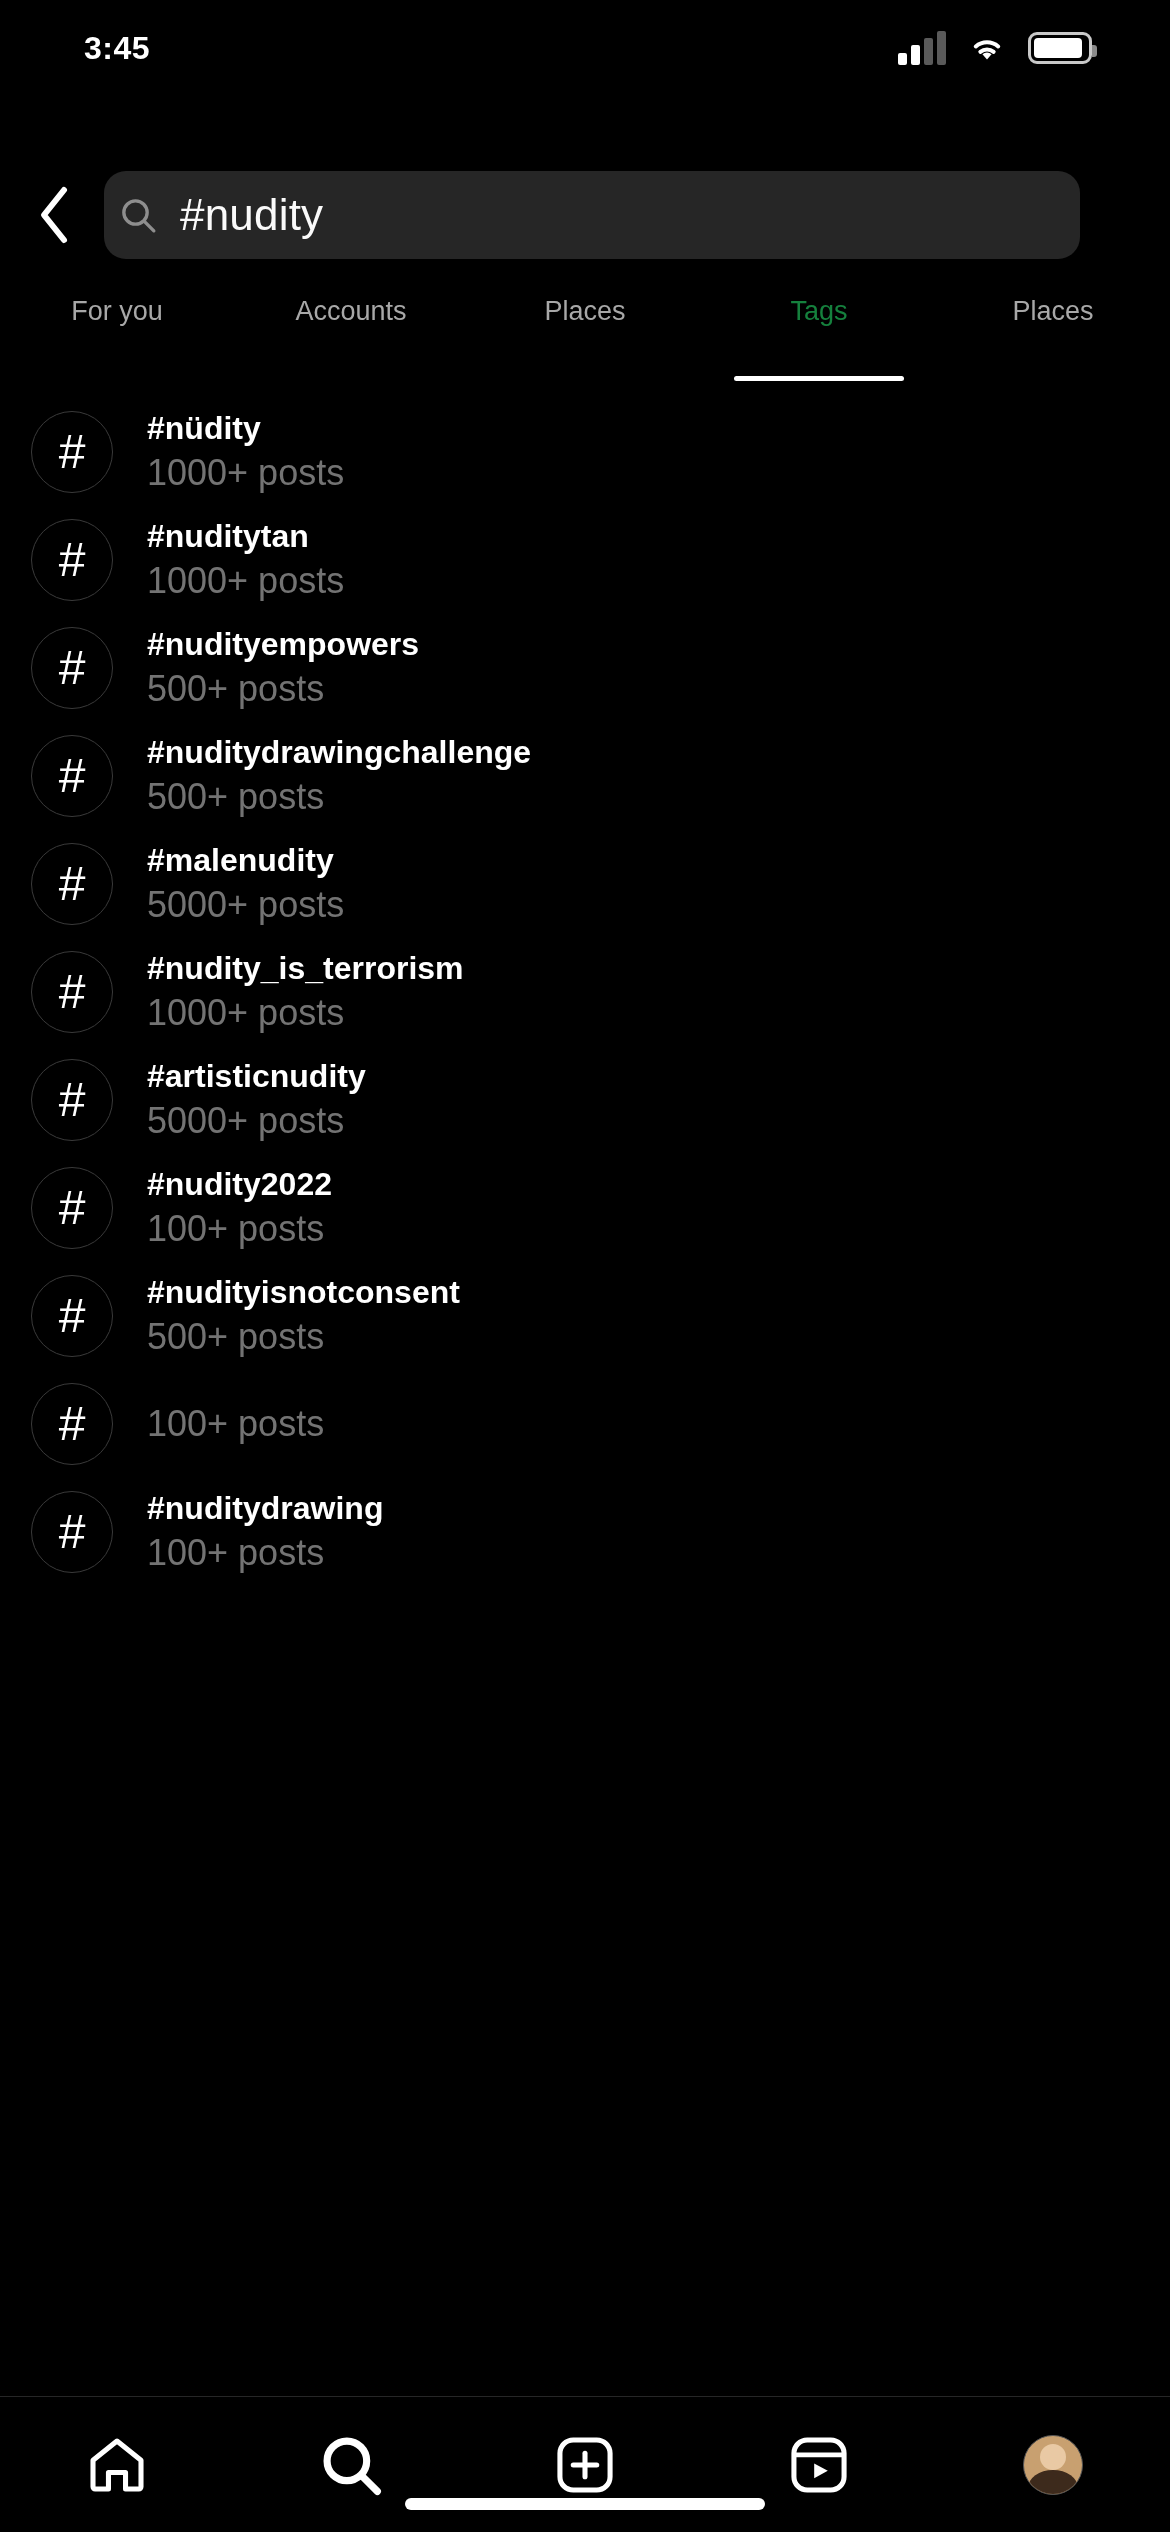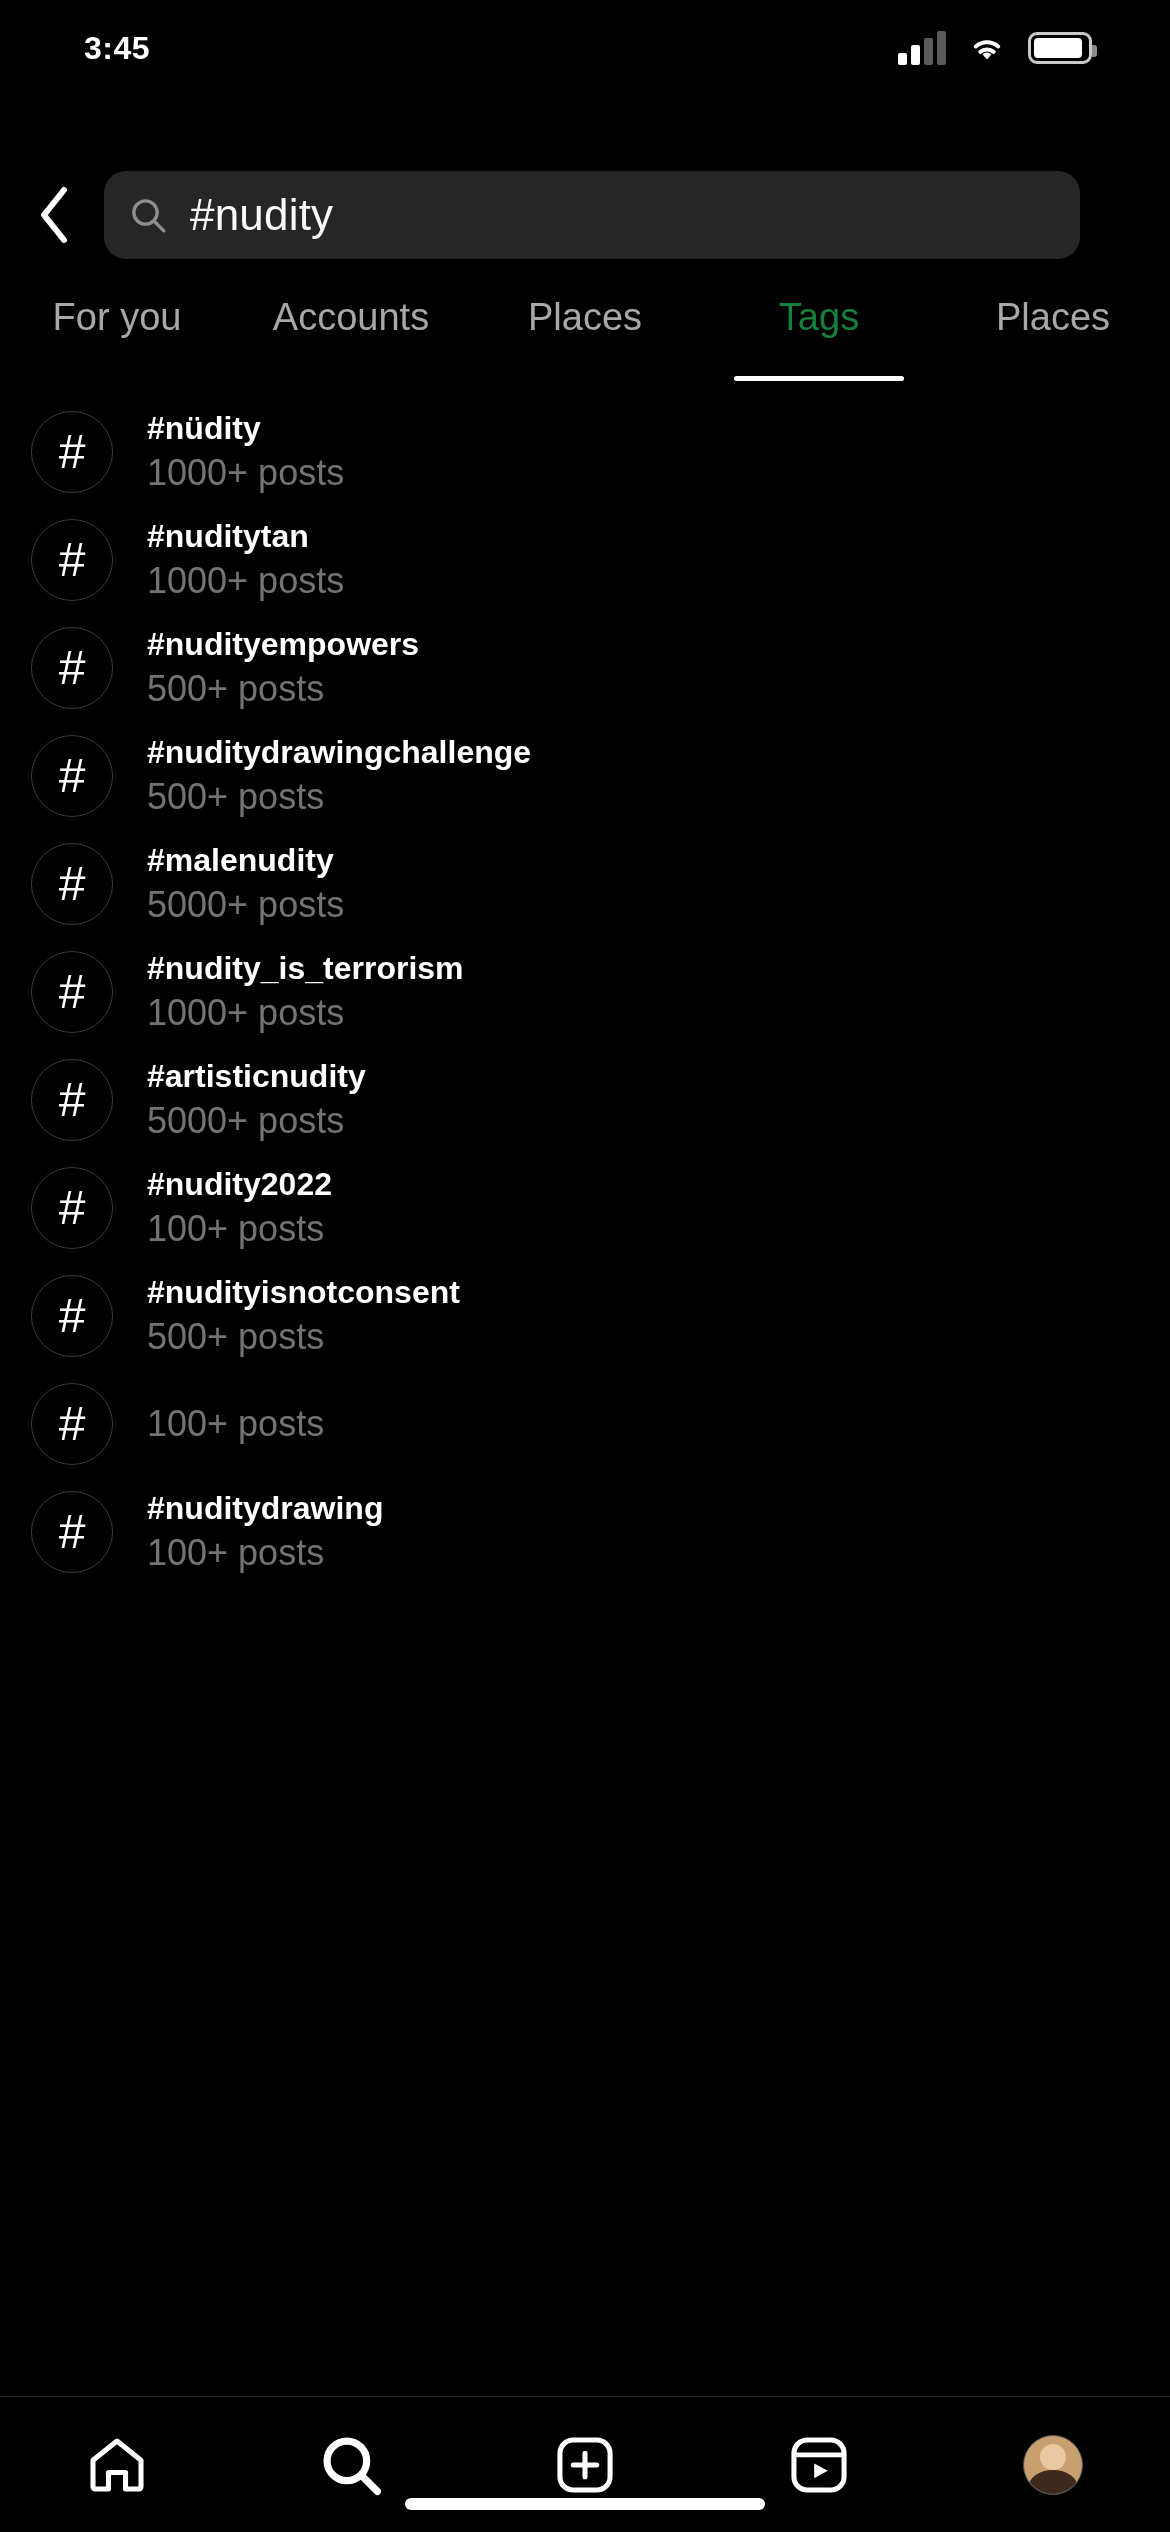--- a/index.html
+++ b/index.html
@@ -44,38 +44,38 @@
     position:absolute; top:160px; left:0; width:1170px; height:110px;
     display:flex; align-items:center; padding-left:18px;
   }
   .back-btn {
     width:72px; height:80px; display:flex; align-items:center; justify-content:center;
     flex:0 0 auto;
   }
   .searchfield {
     margin-left:14px;
     width:976px; height:88px; background:#262626; border-radius:22px;
-    display:flex; align-items:center; padding:0 24px; gap:22px;
+    display:flex; align-items:center; padding:0 14px; gap:22px;
   }
   .search-text {
     color:#fafafa; font-size:44px; font-weight:400; line-height:1;
     letter-spacing:0.2px;
   }
 
   
   .tabs {
     position:absolute; top:285px; left:0; width:1170px; height:96px;
     display:flex; align-items:flex-start;
   }
   .tab {
     flex:1 1 0; text-align:center; position:relative;
     height:96px; display:flex; flex-direction:column; align-items:center;
   }
   .tab .tab-label {
-    color:#a8a8a8; font-size:38px; font-weight:400; line-height:1;
+    color:#a8a8a8; font-size:27px; font-weight:400; line-height:1;
     padding-top:13px; white-space:nowrap;
   }
   .tab.active .tab-label { color:#15803d; font-weight:400; }
   .tab.active .tab-underline {
     position:absolute; bottom:0; left:50%; transform:translateX(-50%);
     width:170px; height:5px; background:#fff; border-radius:3px;
   }
 
   
   .list {

